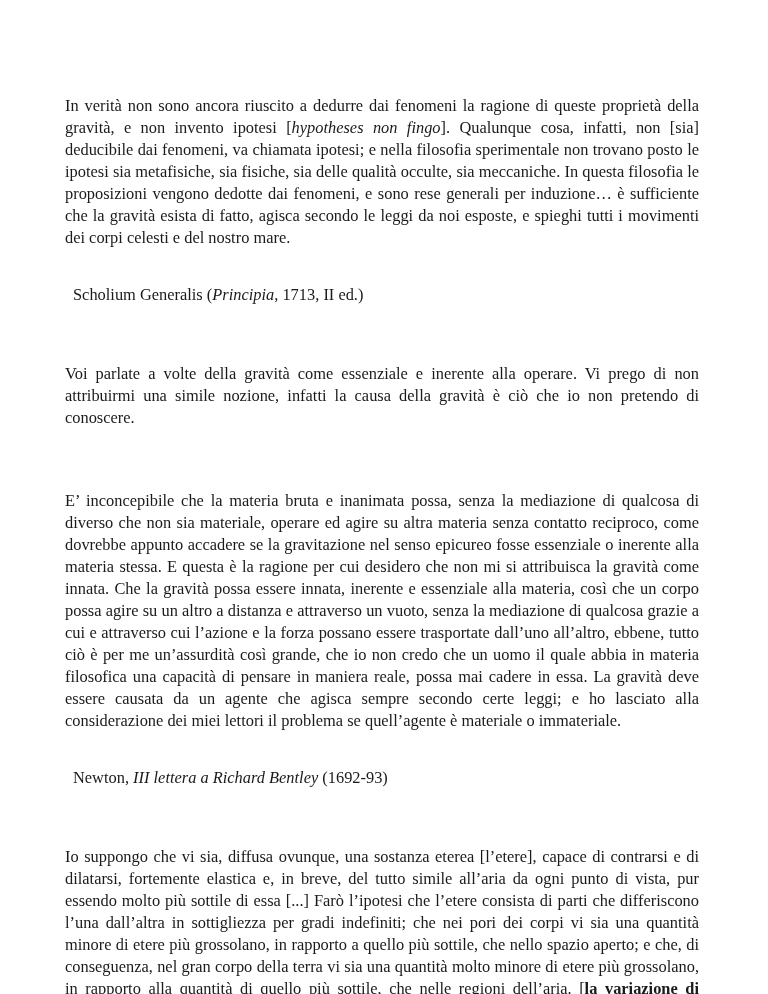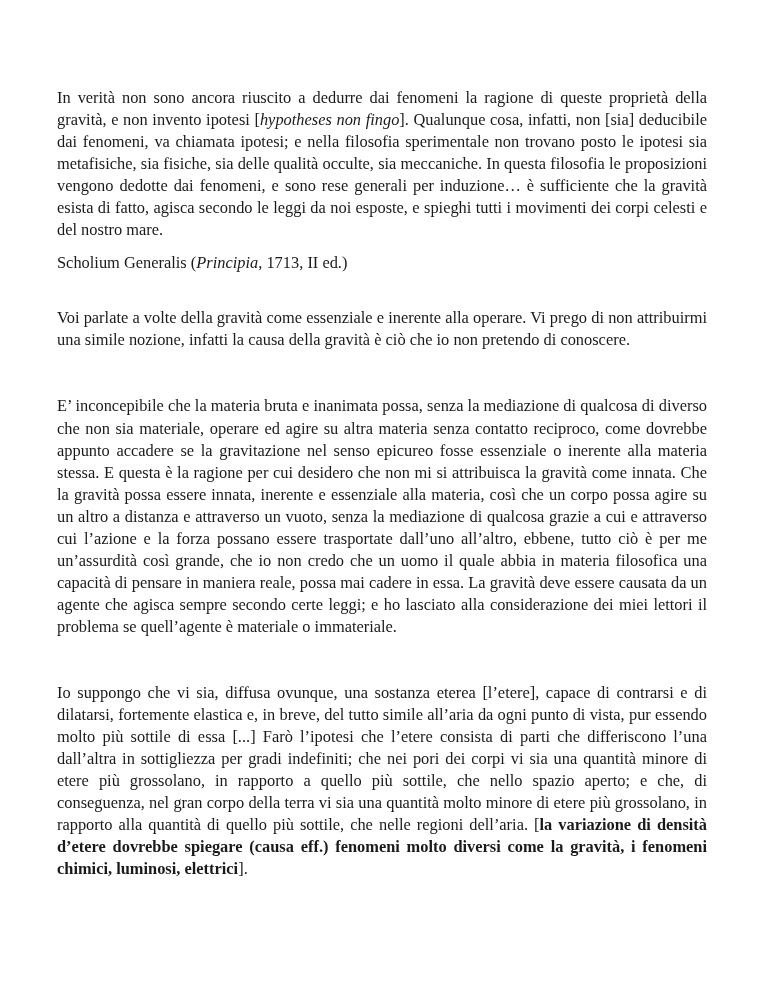--- a/index.html
+++ b/index.html
@@ -17,25 +17,25 @@
     }
     .page {
       position: absolute;
       left: 57px;
       top: 87px;
       width: 650px;
       font-size: 16.4px;
       line-height: 22.05px;
     }
     .para {
-      margin: 0;
+      margin: 8px;
       text-align: justify;
     }
     .cite {
-      margin: 0;
+      margin: 16px;
       text-align: left;
     }
     .gap-small { height: 11px; }
     .gap-large { height: 33px; }
     .it { font-style: italic; }
     .bd { font-weight: bold; }
   </style>
 </head>
 <body>
 
@@ -47,19 +47,20 @@
 
   <div class="gap-large"></div>
 
   <p class="para">Voi parlate a volte della gravità come essenziale e inerente alla operare. Vi prego di non attribuirmi una simile nozione, infatti la causa della gravità è ciò che io non pretendo di conoscere.</p>
   <div class="gap-small"></div>
 
   <div class="gap-large"></div>
 
   <p class="para">E’ inconcepibile che la materia bruta e inanimata possa, senza la mediazione di qualcosa di diverso che non sia materiale, operare ed agire su altra materia senza contatto reciproco, come dovrebbe appunto accadere se la gravitazione nel senso epicureo fosse essenziale o inerente alla materia stessa. E questa è la ragione per cui desidero che non mi si attribuisca la gravità come innata. Che la gravità possa essere innata, inerente e essenziale alla materia, così che un corpo possa agire su un altro a distanza e attraverso un vuoto, senza la mediazione di qualcosa grazie a cui e attraverso cui l’azione e la forza possano essere trasportate dall’uno all’altro, ebbene, tutto ciò è per me un’assurdità così grande, che io non credo che un uomo il quale abbia in materia filosofica una capacità di pensare in maniera reale, possa mai cadere in essa. La gravità deve essere causata  da un agente che agisca sempre secondo certe leggi; e ho lasciato alla considerazione dei miei lettori il problema se quell’agente è materiale o immateriale.</p>
   <div class="gap-small"></div>
+  <p class="cite"><span>Newton, </span><span class="it">III lettera a Richard Bentley</span><span> (1692-93)</span></p>
 
   <div class="gap-large"></div>
 
   <p class="para"><span>Io suppongo che vi sia, diffusa ovunque, una sostanza eterea [l’etere], capace di contrarsi e di dilatarsi, fortemente elastica e, in breve, del tutto simile all’aria da ogni punto di vista, pur essendo molto più sottile di essa [...] Farò l’ipotesi che l’etere consista di parti che differiscono l’una dall’altra in sottigliezza per gradi indefiniti; che nei pori dei corpi vi sia una quantità minore di etere più grossolano, in rapporto a quello più sottile, che nello spazio aperto; e che, di conseguenza, nel gran corpo della terra vi sia una quantità molto minore di etere più grossolano, in rapporto alla quantità di quello più sottile, che nelle regioni dell’aria. [</span><span class="bd">la variazione di densità d’etere dovrebbe spiegare (causa eff.) fenomeni molto diversi come la gravità, i fenomeni chimici, luminosi, elettrici</span><span>].</span></p>
   <div class="gap-small"></div>
 
 </div>
 
 </body></html>

